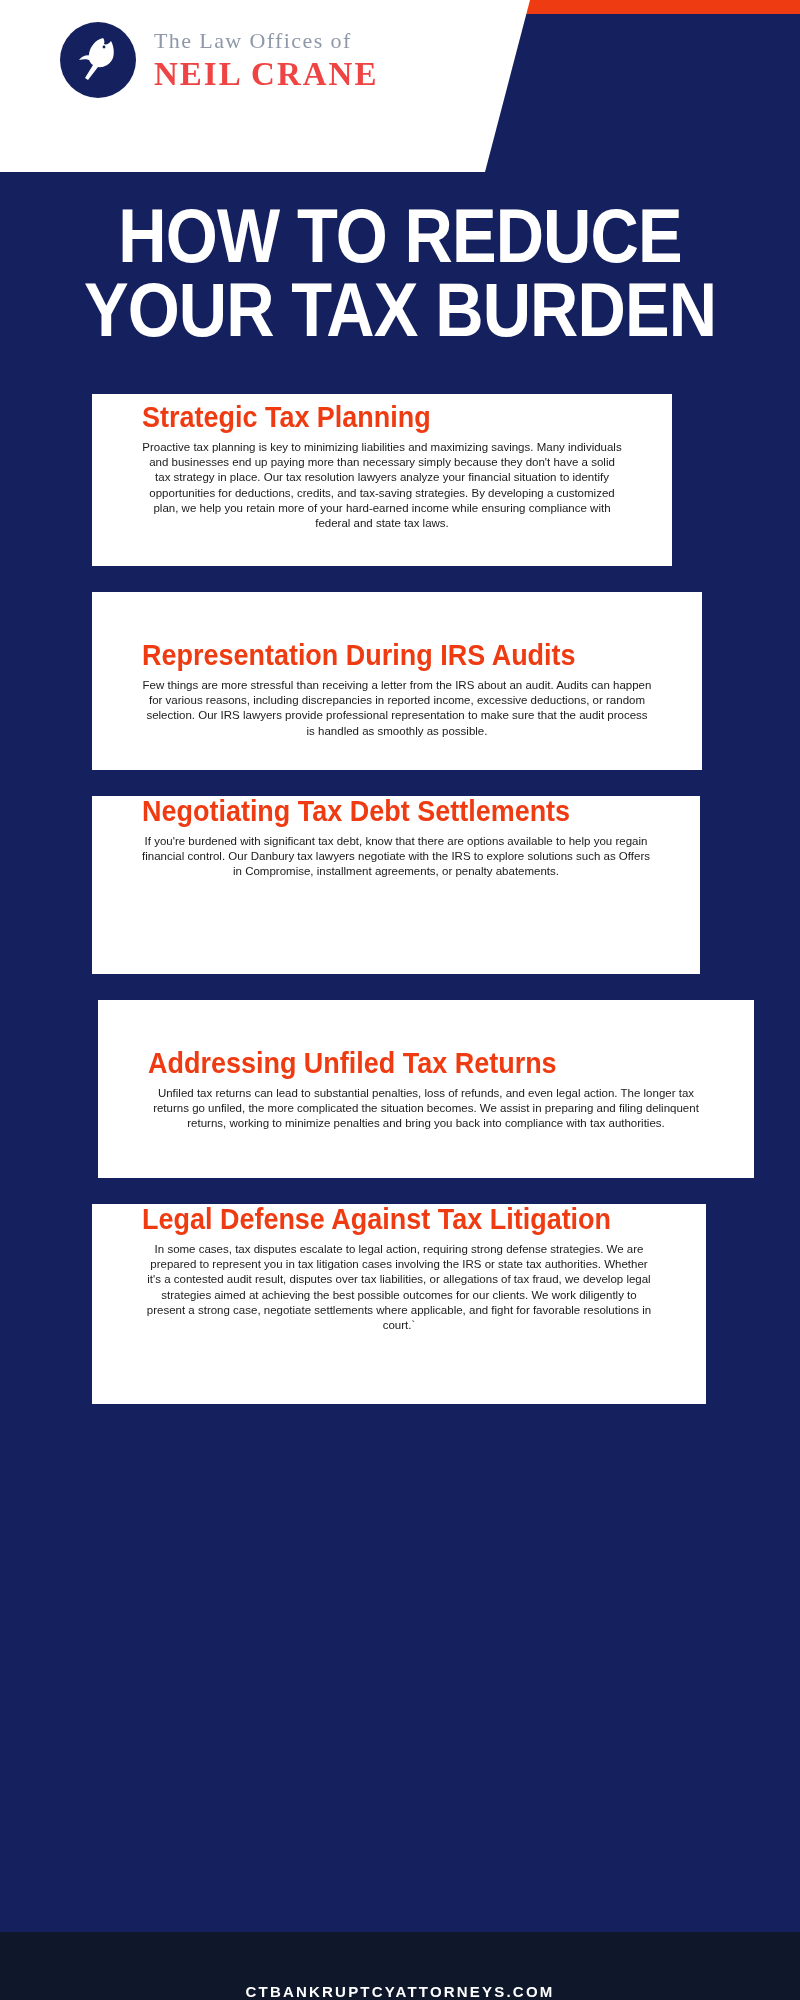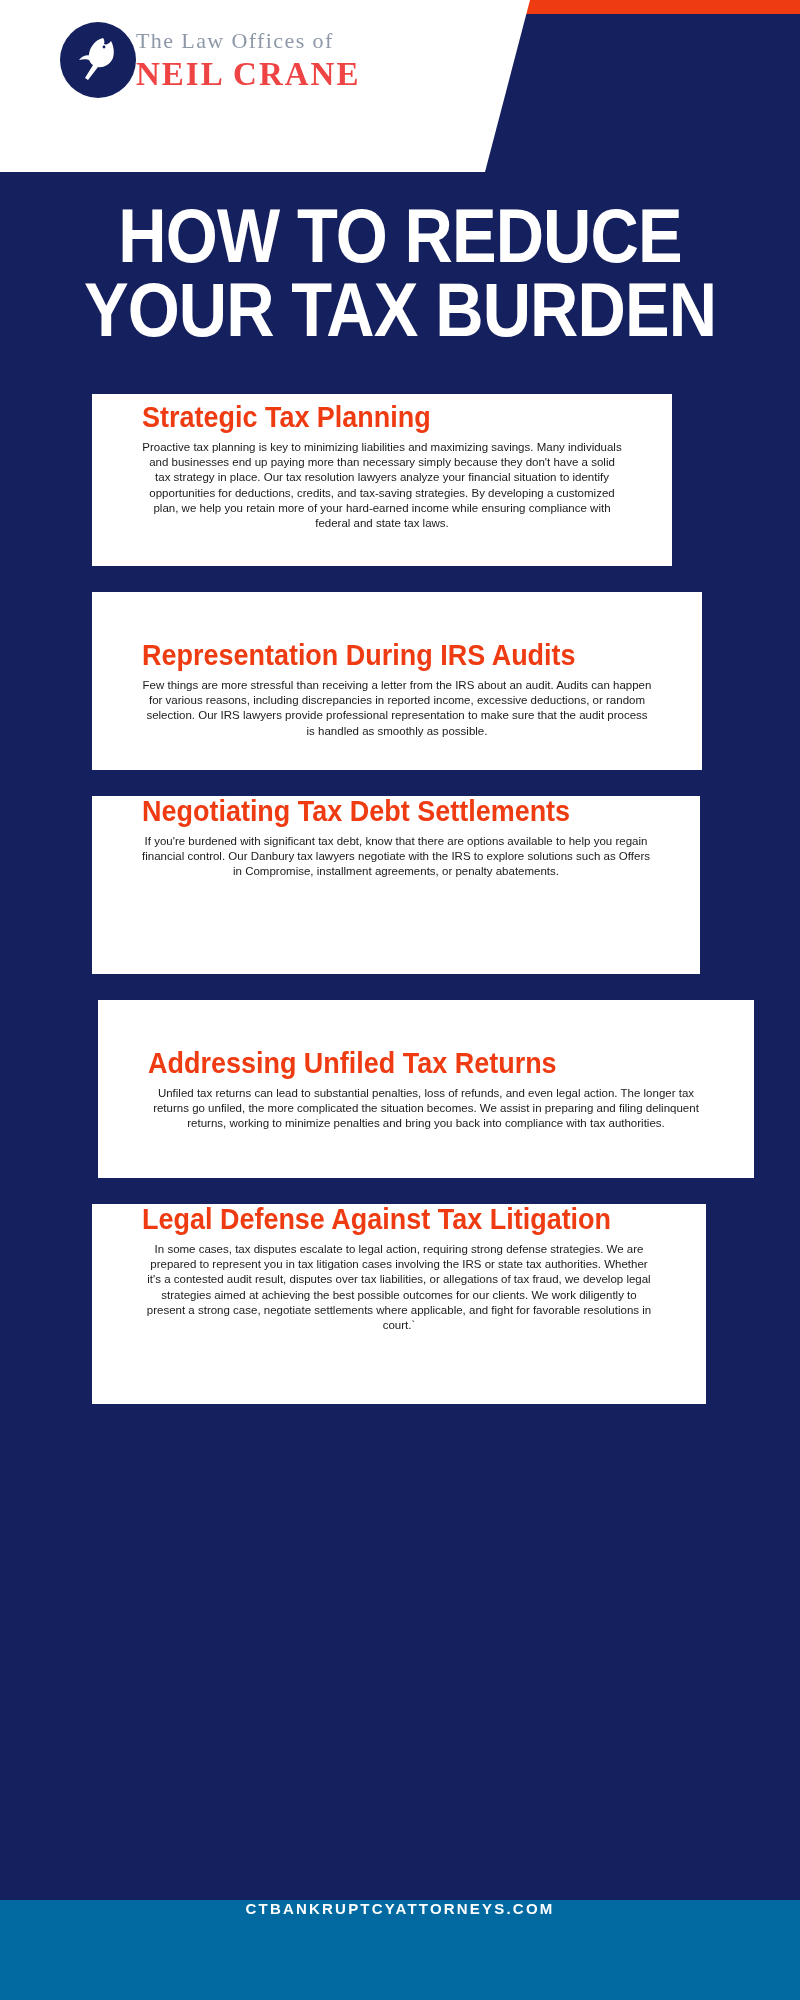--- a/index.html
+++ b/index.html
@@ -62,21 +62,21 @@
     background: #15205e;
     position: relative;
     flex: 0 0 auto;
   }
   .logo-mark svg {
     position: absolute;
     top: 12px;
     left: 13px;
   }
   .logo-text {
-    margin-left: 0;
+    margin-left: 18px;
     line-height: 1;
   }
   .logo-line1 {
     font-family: "Liberation Serif", serif;
     font-size: 22px;
     letter-spacing: 1.4px;
     color: #8e98a8;
     font-weight: normal;
     margin-bottom: 6px;
   }
@@ -164,24 +164,24 @@
     top: 0;
   }
   .card { align-items: stretch; justify-content: flex-start; }
 
   
   .footer {
     position: absolute;
     bottom: 0;
     left: 0;
     width: 800px;
-    height: 100px;
-    background: #0369a1;
+    height: 68px;
+    background: #0f172a;
     display: flex;
-    align-items: flex-start;
+    align-items: flex-end;
     justify-content: center;
   }
   .footer-text {
     color: #ffffff;
     font-size: 15px;
     font-weight: bold;
     letter-spacing: 2.2px;
   }
 </style>
 </head>

